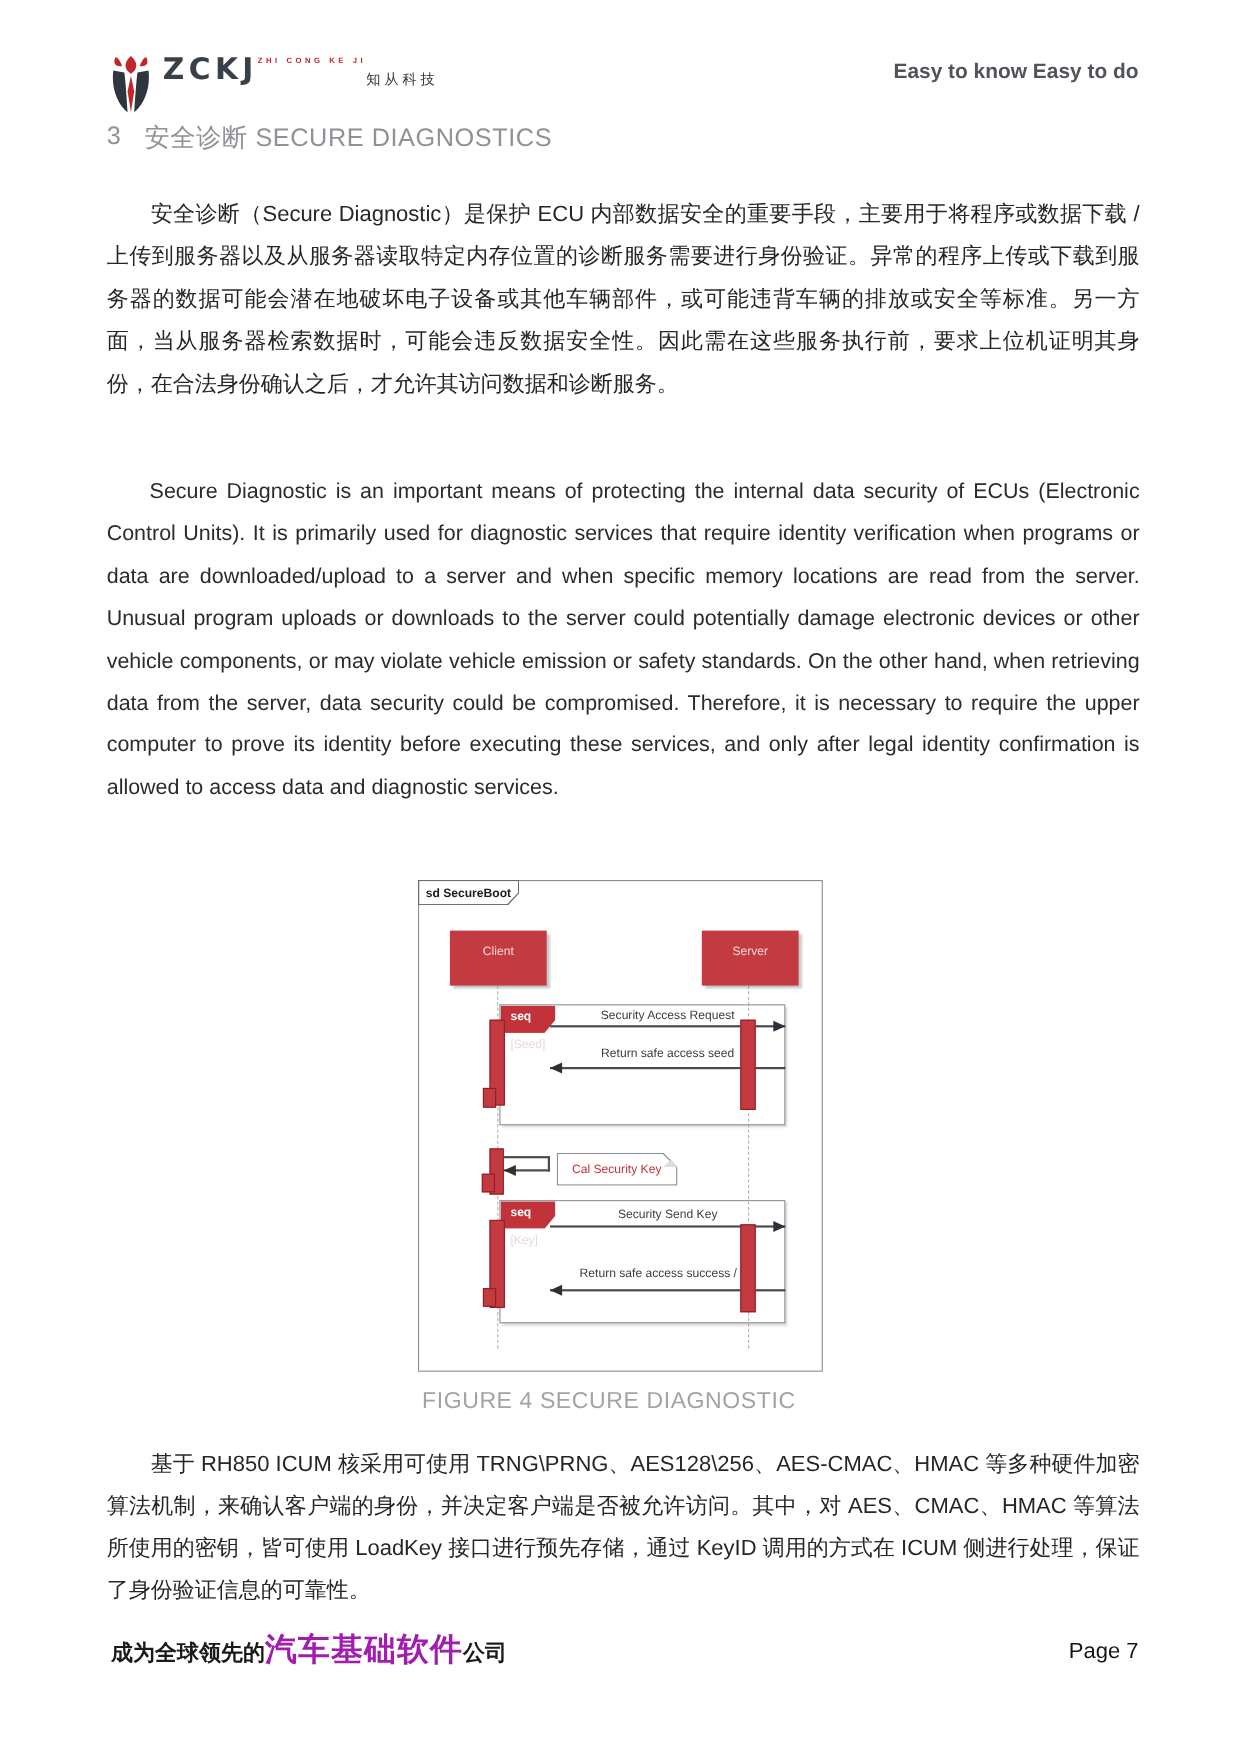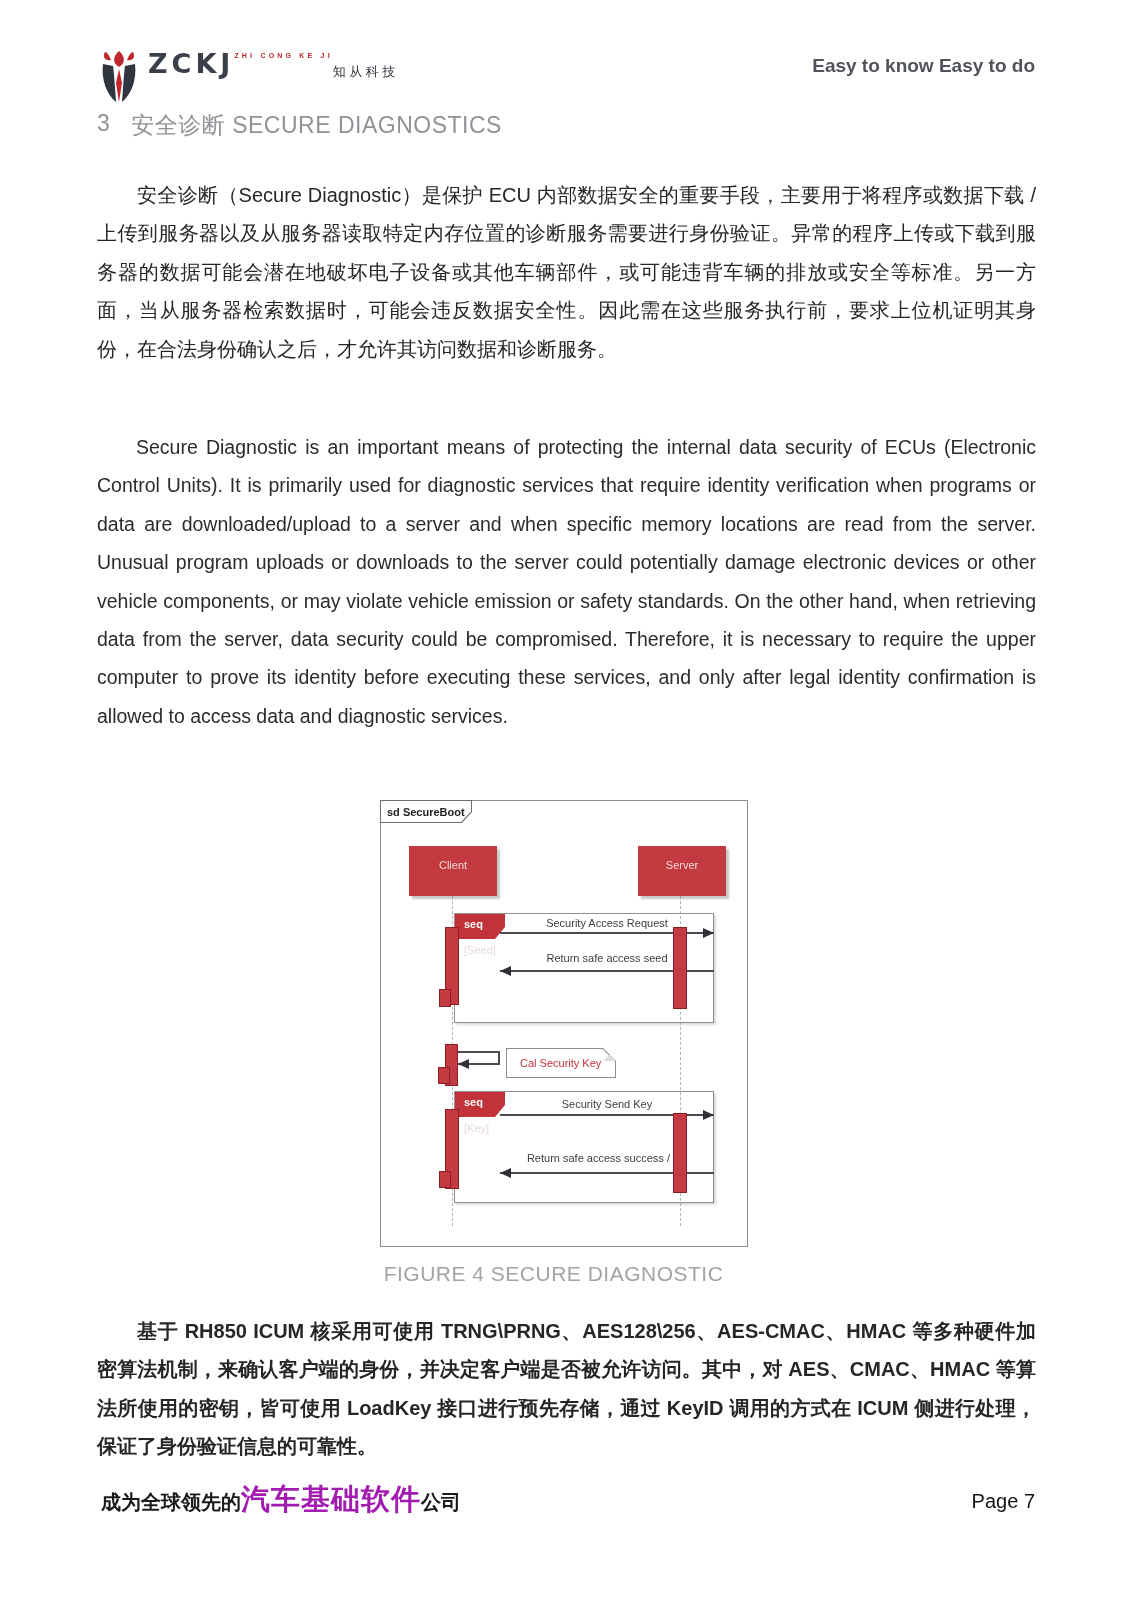--- a/index.html
+++ b/index.html
@@ -25,21 +25,21 @@
   .slogan-en { font-size:19px; font-weight:600; color:#50545a; margin-top:2px; }
 
   
   .section-heading { position:absolute; left:97px; top:110px; display:flex; gap:21px;
     font-size:23px; color:#8f9296; font-weight:400; letter-spacing:0.5px; }
 
   
   .para { position:absolute; left:97px; width:939px; text-align:justify; }
   .para-cn1 { top:176px; font-size:20px; line-height:38.4px; text-indent:2em; }
   .para-en  { top:428px; font-size:19.5px; line-height:38.4px; text-indent:2em; color:#2b2b2b; }
-  .para-cn2 { top:1312px; font-size:20px; line-height:38.4px; text-indent:2em;font-weight:bold; }
+  .para-cn2 { top:1312px; font-size:20px; line-height:38.4px; text-indent:2em; }
 
   
   .diagram { position:absolute; left:380px; top:800px; width:368px; height:447px;
     border:1px solid #8c8c8c; background:#fff; font-size:11px; }
 
   .sd-tab { position:absolute; top:-1px; left:-1px; width:92px; height:23px; background:#6e6e6e;
     clip-path:polygon(0 0,100% 0,100% 52%,89% 100%,0 100%); }
   .sd-tab-inner { position:absolute; top:1px; left:1px; right:1px; bottom:1px; background:#ffffff;
     clip-path:polygon(0 0,100% 0,100% 50%,89% 100%,0 100%);
     display:flex; align-items:center; padding-left:6px; font-weight:bold; color:#1e1e1e; }

